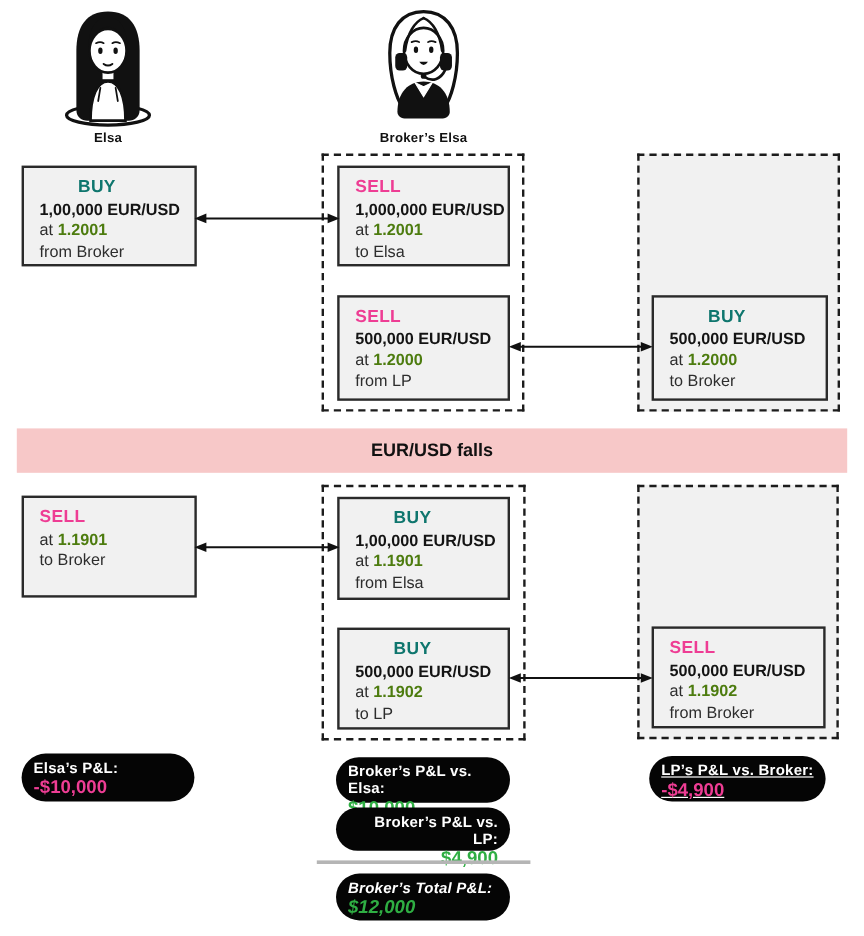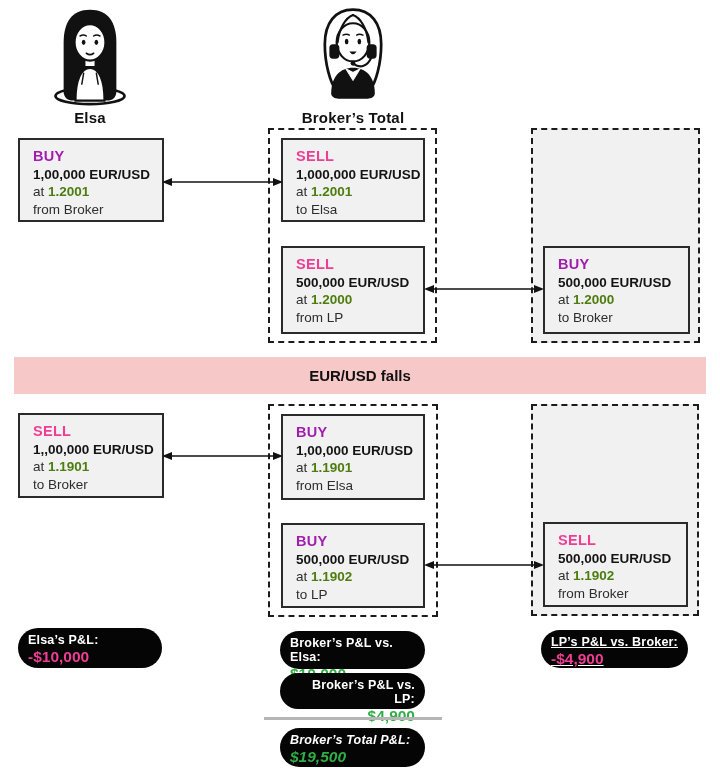--- a/index.html
+++ b/index.html
@@ -2,31 +2,31 @@
 <html><head>
 <meta charset="utf-8">
 <style>
   html,body{margin:0;padding:0;background:#ffffff;}
   body{font-family:"Liberation Sans",sans-serif;color:#1a1a1a;}
   .canvas{position:relative;width:720px;height:780px;background:#fff;overflow:hidden;}
 
   
   .actor-header{position:absolute;width:130px;text-align:center;}
   .actor-header svg{display:block;margin:0 auto;}
-  .actor-label{font-size:15px;font-weight:bold;color:#111;margin-top:3px;letter-spacing:.2px;}
+  .actor-label{font-size:11px;font-weight:bold;color:#111;margin-top:3px;letter-spacing:.2px;}
 
   
   .book-container{position:absolute;border:2px dashed #1c1c1c;background:#fff;box-sizing:border-box;}
   .book-container.gray{background:#f1f1f1;}
 
   
   .trade-card{position:absolute;background:#f1f1f1;border:2px solid #2a2a2a;box-sizing:border-box;
               padding:8px 0 0 13px;font-size:13.5px;line-height:17.5px;}
   .trade-card .side{font-weight:bold;font-size:14.5px;letter-spacing:.3px;}
-  .trade-card .side.buy{color:#a21caf;}
+  .trade-card .side.buy{color:#0f766e;margin-left:32px;}
   .trade-card .side.sell{color:#ee3d94;}
   .trade-card .amount{font-weight:bold;color:#141414;}
   .trade-card .price-line{color:#2d2d2d;}
   .trade-card .price-line b{color:#4d7c0f;}
   .trade-card .cpty{color:#2d2d2d;}
 
   
   .banner{position:absolute;left:14px;top:357px;width:692px;height:37px;background:#f7c8c8;
           display:flex;align-items:center;justify-content:center;font-size:15px;font-weight:bold;color:#111;text-align:right;}
 
@@ -79,21 +79,21 @@
       <rect x="24" y="42" width="11" height="16" rx="4" fill="#111"></rect>
       <rect x="65" y="42" width="11" height="16" rx="4" fill="#111"></rect>
       <path d="M70,57 C66,66 58,69 51,64" class="avatar-line"></path>
       <circle cx="50" cy="63" r="2.6" fill="#111"></circle>
       <ellipse cx="43" cy="39" rx="2" ry="3" fill="#111"></ellipse>
       <ellipse cx="57" cy="39" rx="2" ry="3" fill="#111"></ellipse>
       <path d="M39,32 Q43,30 46,32" class="avatar-line" style="stroke-width:1.6"></path>
       <path d="M54,32 Q57,30 61,32" class="avatar-line" style="stroke-width:1.6"></path>
       <path d="M46,50 Q50,56 54,50 Z" fill="#111"></path>
     </svg>
-    <div class="actor-label">Broker’s Total</div>
+    <div class="actor-label">Broker’s Elsa</div>
   </div>
 
 
   <div class="book-container" style="left:268px;top:128px;width:169px;height:215px;"></div>
   <div class="book-container gray" style="left:531px;top:128px;width:169px;height:215px;"></div>
 
   <div class="trade-card" style="left:18px;top:138px;width:146px;height:84px;">
     <div class="side buy">BUY</div>
     <div class="amount">1,00,000 EUR/USD</div>
     <div class="price-line"><span>at</span> <b>1.2001</b></div>
@@ -134,21 +134,20 @@
 
   <div class="banner">
     <span>EUR/USD falls</span>
   </div>
 
   <div class="book-container" style="left:268px;top:404px;width:170px;height:213px;"></div>
   <div class="book-container gray" style="left:531px;top:404px;width:168px;height:212px;"></div>
 
   <div class="trade-card" style="left:18px;top:413px;width:146px;height:85px;">
     <div class="side sell">SELL</div>
-    <div class="amount">1,,00,000 EUR/USD</div>
     <div class="price-line"><span>at</span> <b>1.1901</b></div>
     <div class="cpty">to Broker</div>
   </div>
 
   <div class="trade-card" style="left:281px;top:414px;width:144px;height:86px;">
     <div class="side buy">BUY</div>
     <div class="amount">1,00,000 EUR/USD</div>
     <div class="price-line"><span>at</span> <b>1.1901</b></div>
     <div class="cpty">from Elsa</div>
   </div>
@@ -190,21 +189,21 @@
 
   <div class="pl-box" style="left:280px;top:673px;width:145px;height:36px;text-align:right;">
     <div class="pl-label">Broker’s P&amp;L vs. LP:</div>
     <div class="pl-value pos">$4,900</div>
   </div>
 
   <div class="pl-divider"></div>
 
   <div class="pl-box" style="left:280px;top:728px;width:145px;height:39px;font-style:italic;">
     <div class="pl-label">Broker’s Total P&amp;L:</div>
-    <div class="pl-value pos">$19,500</div>
+    <div class="pl-value pos">$12,000</div>
   </div>
 
   <div class="pl-box" style="left:541px;top:630px;width:147px;height:38px;text-decoration:underline;">
     <div class="pl-label">LP’s P&amp;L vs. Broker:</div>
     <div class="pl-value neg">-$4,900</div>
   </div>
 
 </div>
 
 </body></html>

